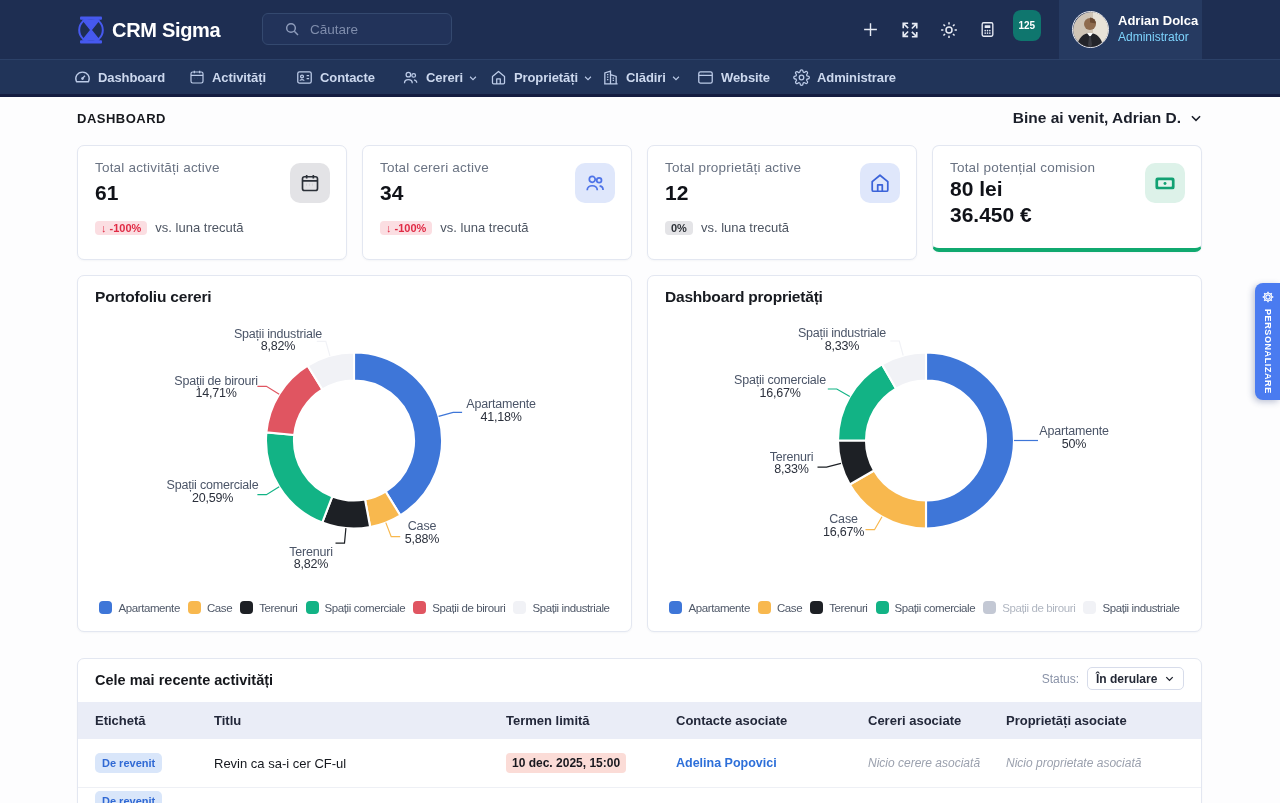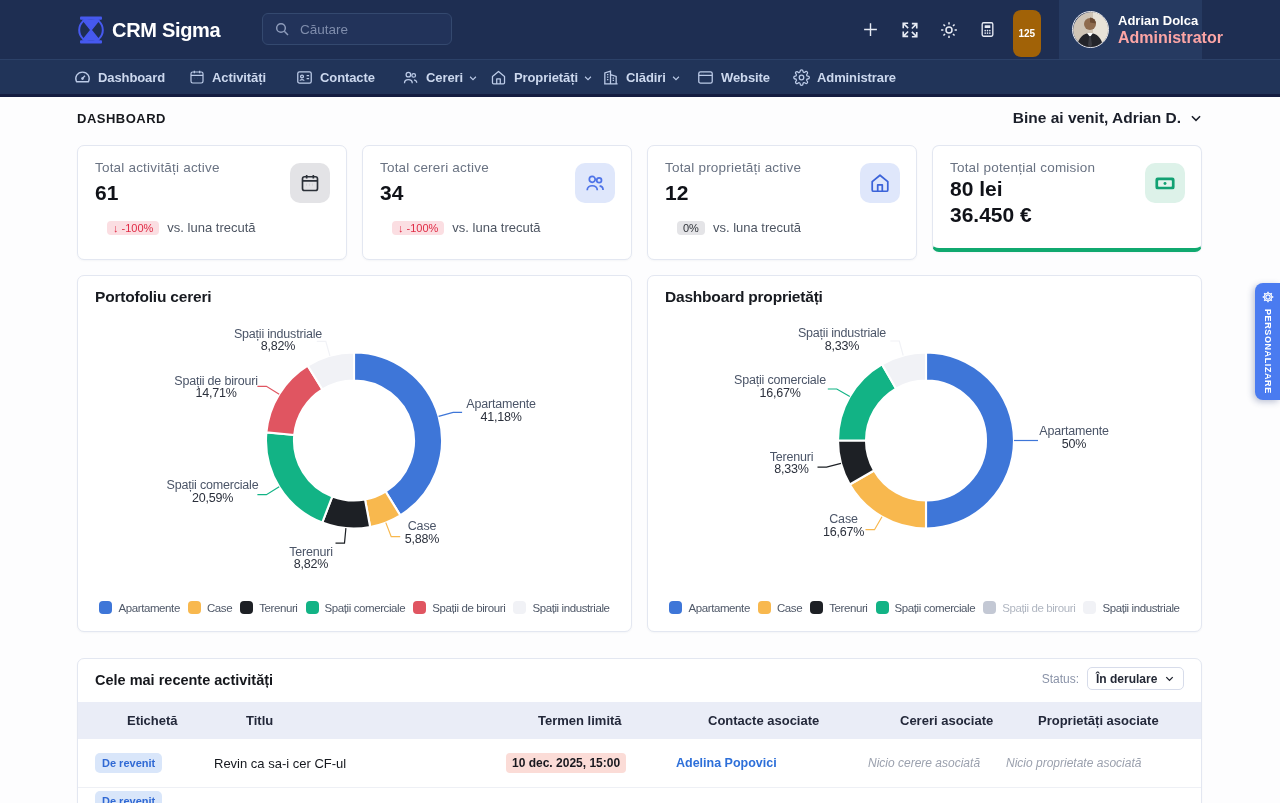--- a/index.html
+++ b/index.html
@@ -1,58 +1,58 @@
 <!DOCTYPE html>
 <html><head><meta charset="utf-8"><title>CRM Sigma</title><style>
 * { margin:0; padding:0; box-sizing:border-box; }
 html,body { width:1280px; height:803px; overflow:hidden; font-family:"Liberation Sans",sans-serif; background:#fdfdfe; }
 #app { position:relative; width:1280px; height:803px; }
 .topbar { position:absolute; left:0; top:0; width:1280px; height:59px; background:#1E2E52; }
 .logo { position:absolute; left:77px; top:15px; display:flex; align-items:center; gap:7px; }
 .logoname { color:#fff; font-size:20px; font-weight:bold; letter-spacing:-0.3px; }
-.search { position:absolute; left:262px; top:13px; width:190px; height:32px; border:1px solid #34496f; border-radius:6px; background:#22335a; display:flex; align-items:center; padding-left:11px; gap:10px; }
+.search { position:absolute; left:262px; top:13px; width:190px; height:32px; border:1px solid #34496f; border-radius:6px; background:#22335a; display:flex; align-items:center; padding-left:21px; gap:10px; }
 .search span { color:#7f8dac; font-size:13.5px; }
 .topicons { position:absolute; right:78px; top:0; height:59px; display:flex; align-items:center; }
 .ti { width:39px; display:flex; justify-content:center; align-items:center; position:relative; }
-.badge125 { position:absolute; top:-11px; left:50%; margin-left:-14px; background:#a16207; color:#fff; font-size:10px; font-weight:bold; border-radius:8px; padding:18px 6px; }
+.badge125 { position:absolute; top:-11px; left:50%; margin-left:-14px; background:#0f766e; color:#fff; font-size:10px; font-weight:bold; border-radius:8px; padding:10px 6px; }
 .userblock { width:143px; height:59px; margin-left:13px; background:#263A61; display:flex; align-items:center; padding-left:13px; gap:9px; }
 .uname { color:#fff; font-size:13px; font-weight:bold; line-height:17px; }
-.urole { color:#fca5a5; font-size:16px; font-weight:bold; line-height:17px; }
+.urole { color:#7dd3fc; font-size:12px; font-weight:normal; line-height:17px; }
 .avatar { width:37px; height:37px; border-radius:50%; border:1.5px solid #e8e8ef; overflow:hidden; flex-shrink:0; }
 .navbar { position:absolute; left:0; top:59px; width:1280px; height:38px; background:#213459; border-top:1px solid #2c4168; border-bottom:3px solid #141D40; }
 .nitem { position:absolute; top:0; height:34px; display:flex; align-items:center; gap:7px; color:#ccd8ee; font-size:13px; font-weight:bold; letter-spacing:-0.1px; white-space:nowrap; }
 .nitem svg { display:block; }
 .nchev { margin-left:-2px; margin-top:2px; }
 .content { position:absolute; left:0; top:97px; width:1280px; height:706px; }
 .pagehead { position:absolute; left:77px; top:14px; font-size:13px; font-weight:bold; letter-spacing:0.5px; color:#16181d; }
 .welcome { position:absolute; right:77px; top:12px; font-size:15.5px; font-weight:bold; color:#1b1f2a; display:flex; align-items:center; gap:8px; }
 .card { position:absolute; background:#fff; border:1px solid #e3e7f1; border-radius:7px; box-shadow:0 1px 2px rgba(30,40,80,0.04); }
 .scard { top:48px; width:270px; height:115px; }
 .sc-title { position:absolute; left:17px; top:14px; font-size:13.5px; color:#6a7383; letter-spacing:0.2px;text-align:center; }
 .sc-val { position:absolute; left:17px; top:35px; font-size:21px; font-weight:bold; color:#101218; }
 .sc-badge { position:absolute; left:17px; top:74px; display:flex; align-items:center; gap:8px; }
-.pill { font-size:11px; font-weight:normal; border-radius:4px; padding:1px 6px;margin-left:12px; }
+.pill { font-size:11px; font-weight:bold; border-radius:4px; padding:1px 6px; }
 .pill.red { background:#fbdee2; color:#e02b45; }
 .pill.gray { background:#e4e4e7; color:#2e3238; }
 .vs { font-size:13px; color:#4d5562; }
 .sc-icon { position:absolute; right:16px; top:17px; width:40px; height:40px; border-radius:10px; display:flex; align-items:center; justify-content:center; }
 .chartcard { top:178px; width:555px; height:357px; }
 .ch-title { position:absolute; left:17px; top:12px; font-size:15.5px; font-weight:bold; letter-spacing:-0.2px; color:#171a20; }
 .plbl { font-size:12.5px; letter-spacing:-0.2px; fill:#4b5568; font-family:"Liberation Sans",sans-serif; }
 .pval { font-size:12.5px; letter-spacing:-0.2px; fill:#2b303c; font-family:"Liberation Sans",sans-serif; }
 .legend { position:absolute; left:0; right:0; top:325px; display:flex; justify-content:center; gap:8px; }
 .legend span { display:flex; align-items:center; gap:6px; font-size:11.5px; letter-spacing:-0.4px; color:#4f5868; white-space:nowrap; }
 .legend i { width:13px; height:13px; border-radius:4px; display:inline-block; flex-shrink:0; }
 .legend .dim { color:#b0b6c1; }
 .tablecard { top:561px; left:77px; width:1125px; height:250px; border-radius:7px 7px 0 0; }
 .tc-title { position:absolute; left:17px; top:13px; font-size:14.5px; font-weight:bold; color:#16181d; }
 .statusw { position:absolute; right:17px; top:8px; display:flex; align-items:center; gap:8px; }
 .statusl { font-size:12px; color:#8a93a8; }
 .dropdown { width:97px; height:23px; border:1px solid #d7dcea; border-radius:5px; display:flex; align-items:center; justify-content:space-between; padding:0 8px; font-size:12px; font-weight:bold; color:#242936; }
-.thead { position:absolute; left:0; top:43px; width:100%; height:37px; background:#EAEDF7; display:flex; align-items:center;padding-left:32px; }
+.thead { position:absolute; left:0; top:43px; width:100%; height:37px; background:#EAEDF7; display:flex; align-items:center; }
 .thead div { font-size:13px; font-weight:bold; color:#23283a; }
 .trow { position:absolute; left:0; top:80px; width:100%; height:49px; border-bottom:1px solid #eef0f5; display:flex; align-items:center; }
 .trow2 { position:absolute; left:0; top:132px; width:100%; height:49px; display:flex; align-items:flex-start; }
 .co1 { width:136px; padding-left:17px; } .co2 { width:292px; } .co3 { width:170px; } .co4 { width:192px; } .co5 { width:138px; } .co6 { flex:1; }
 .tag { display:inline-block; background:#d9e6fa; color:#3069d4; font-size:11px; font-weight:bold; border-radius:5px; padding:4px 7px; }
 .titlu { font-size:13px; color:#15181e; }
 .datepill { display:inline-block; background:#fbdcd7; color:#19191f; font-size:12px; font-weight:bold; border-radius:4px; padding:3px 6px; }
 .linkc { font-size:12.5px; font-weight:bold; color:#2d6fd9; }
 .noneit { font-size:12px; font-style:italic; color:#9ba1ae; }
 .pers { position:absolute; right:0; top:283px; width:25px; height:117px; background:#4a7bf0; border-radius:8px 0 0 8px; box-shadow:-2px 2px 6px rgba(40,60,120,0.3); display:flex; flex-direction:column; align-items:center; padding-top:7px; gap:5px; }

